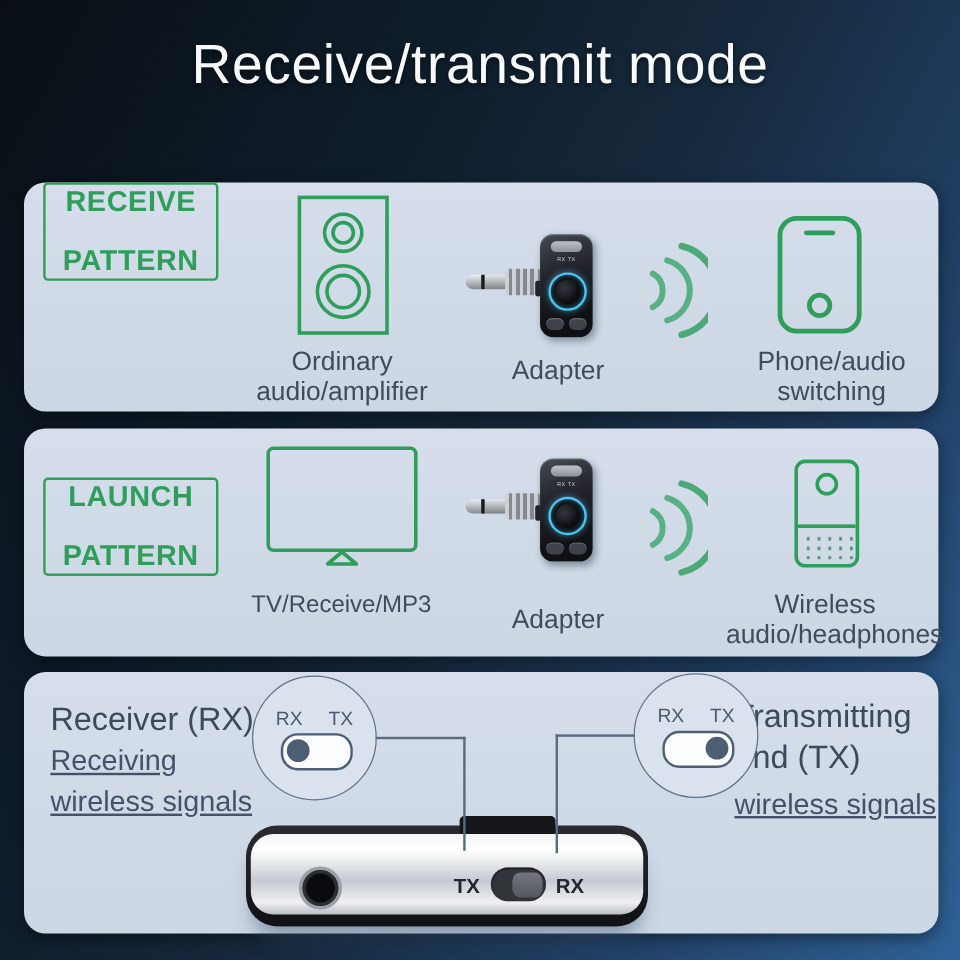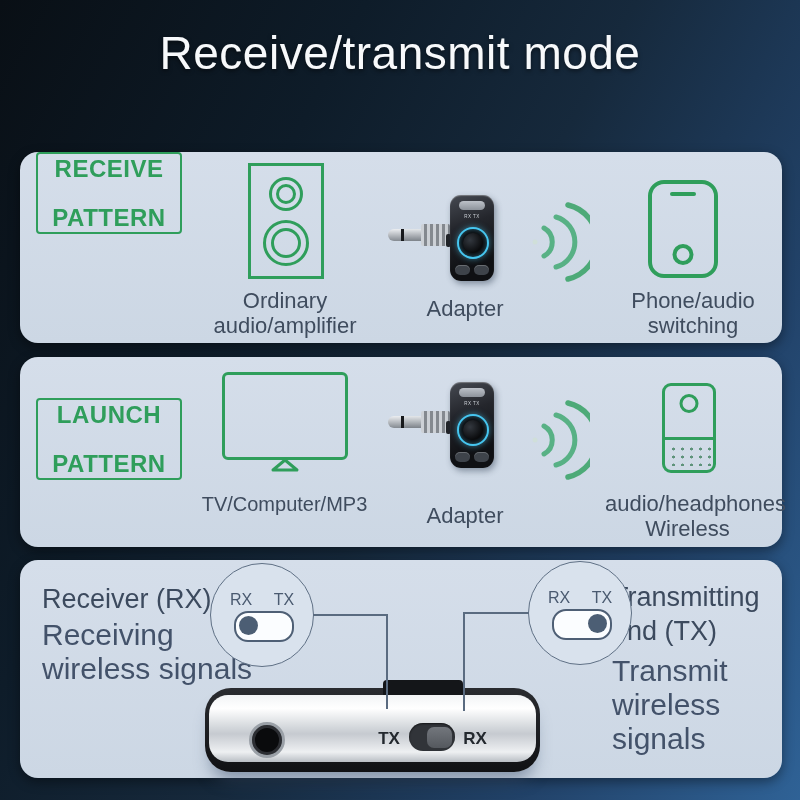--- a/index.html
+++ b/index.html
@@ -76,21 +76,21 @@
     box-shadow:0 0 6px rgba(80,200,240,.55),inset 0 0 5px rgba(80,200,240,.45);}
   .ad-btn-core{position:absolute;inset:4px;border-radius:50%;
     background:radial-gradient(circle at 35% 35%,#33383f,#0a0b0d 70%);}
   .ad-key{position:absolute;top:70px;width:15px;height:10px;border-radius:5px;background:#3e434a;
     box-shadow:inset 0 1px 0 rgba(255,255,255,.22);}
   .ad-key-l{left:5px;} .ad-key-r{left:24px;}
   .ad-nub{position:absolute;left:58px;top:42px;width:5px;height:13px;border-radius:2px;background:#212327;}
 
   
   .mode-title{position:absolute;color:#3c4a5e;font-size:27px;font-weight:500;line-height:34px;}
-  .mode-desc{position:absolute;color:#43526a;font-size:30px;line-height:34px;}
+  .mode-desc{position:absolute;color:#43526a;font-size:24px;line-height:34px;text-decoration:underline;}
   .callout{position:absolute;width:102px;height:102px;border-radius:50%;
     border:1.5px solid #5f7085;background:#d9e2ed;z-index:4;}
   .callout .t-lbl{position:absolute;top:27px;width:34px;text-align:center;color:#4a5a70;font-size:16px;}
   .t-lbl.l{left:13px;} .t-lbl.r{left:56px;}
   .pill{position:absolute;left:23px;top:47px;width:56px;height:27px;border-radius:14px;
     background:#fbfdff;border:2px solid #4e5f75;}
   .knob{position:absolute;top:3px;width:19px;height:19px;border-radius:50%;background:#4c5e74;}
   .knob-l{left:3px;} .knob-r{right:3px;}
   .conn{position:absolute;background:#5a6b80;z-index:5;}
 
@@ -173,21 +173,21 @@
 <div class="panel" id="panel-launch">
   <div class="badge" style="top:41px;">
     <div>LAUNCH</div>
     <div>PATTERN</div>
   </div>
 
   <div class="tv"></div>
   <svg class="tv-stand" width="36" height="14" viewBox="0 0 36 14">
     <polygon points="18,2 30,12 6,12" fill="none" stroke="#2f9e5b" stroke-width="3" stroke-linejoin="round"></polygon>
   </svg>
-  <div class="lbl" style="left:157px;top:135px;width:215px;font-size:20px;">TV/Computer/MP3</div>
+  <div class="lbl" style="left:157px;top:135px;width:215px;font-size:20px;">TV/Receive/MP3</div>
 
   <div class="adapter" style="left:368px;top:22px;">
     <div class="jack-tip"></div>
     <div class="jack-ring"></div>
     <div class="jack-shaft"></div>
     <div class="jack-collar"></div>
     <div class="ad-nub"></div>
     <div class="ad-body">
       <div class="ad-window"></div>
       <div class="ad-marks">RX TX</div>
@@ -206,22 +206,22 @@
     <path d="M26,20 A26,26 0 0 1 26,70" fill="none" stroke="#58b185" stroke-width="5" stroke-linecap="round"></path>
     <path d="M38,8 A38,38 0 0 1 38,82" fill="none" stroke="#4daa78" stroke-width="5.5" stroke-linecap="round"></path>
   </svg>
 
   <div class="spk2">
     <div class="spk2-circle"></div>
     <div class="spk2-line"></div>
     <div class="spk2-dots"></div>
   </div>
   <div class="lbl" style="left:585px;top:134px;width:165px;">
+    <div>Wireless</div>
     <div>audio/headphones</div>
-    <div>Wireless</div>
   </div>
 </div>
 
 <div class="panel" id="panel-mode">
   <div class="mode-title" style="left:22px;top:22px;">Receiver (RX)</div>
   <div class="mode-desc" style="left:22px;top:58px;">
     <div>Receiving</div>
     <div>wireless signals</div>
   </div>
 
@@ -244,21 +244,20 @@
   <div class="conn" style="left:293px;top:54px;width:75px;height:2px;"></div>
   <div class="conn" style="left:366px;top:54px;width:2px;height:95px;"></div>
   <div class="conn" style="left:443px;top:52px;width:66px;height:2px;"></div>
   <div class="conn" style="left:443px;top:52px;width:2px;height:99px;"></div>
 
   <div class="mode-title" style="left:592px;top:20px;">
     <div>Transmitting</div>
     <div>end (TX)</div>
   </div>
   <div class="mode-desc" style="left:592px;top:94px;">
-    <div>Transmit</div>
     <div>wireless signals</div>
   </div>
 
   <div class="device">
     <div class="device-bump"></div>
     <div class="device-face">
       <div class="jack-hole"></div>
       <div class="dev-lbl dev-lbl-tx">TX</div>
       <div class="dev-switch">
           <div class="dev-knob"></div>

